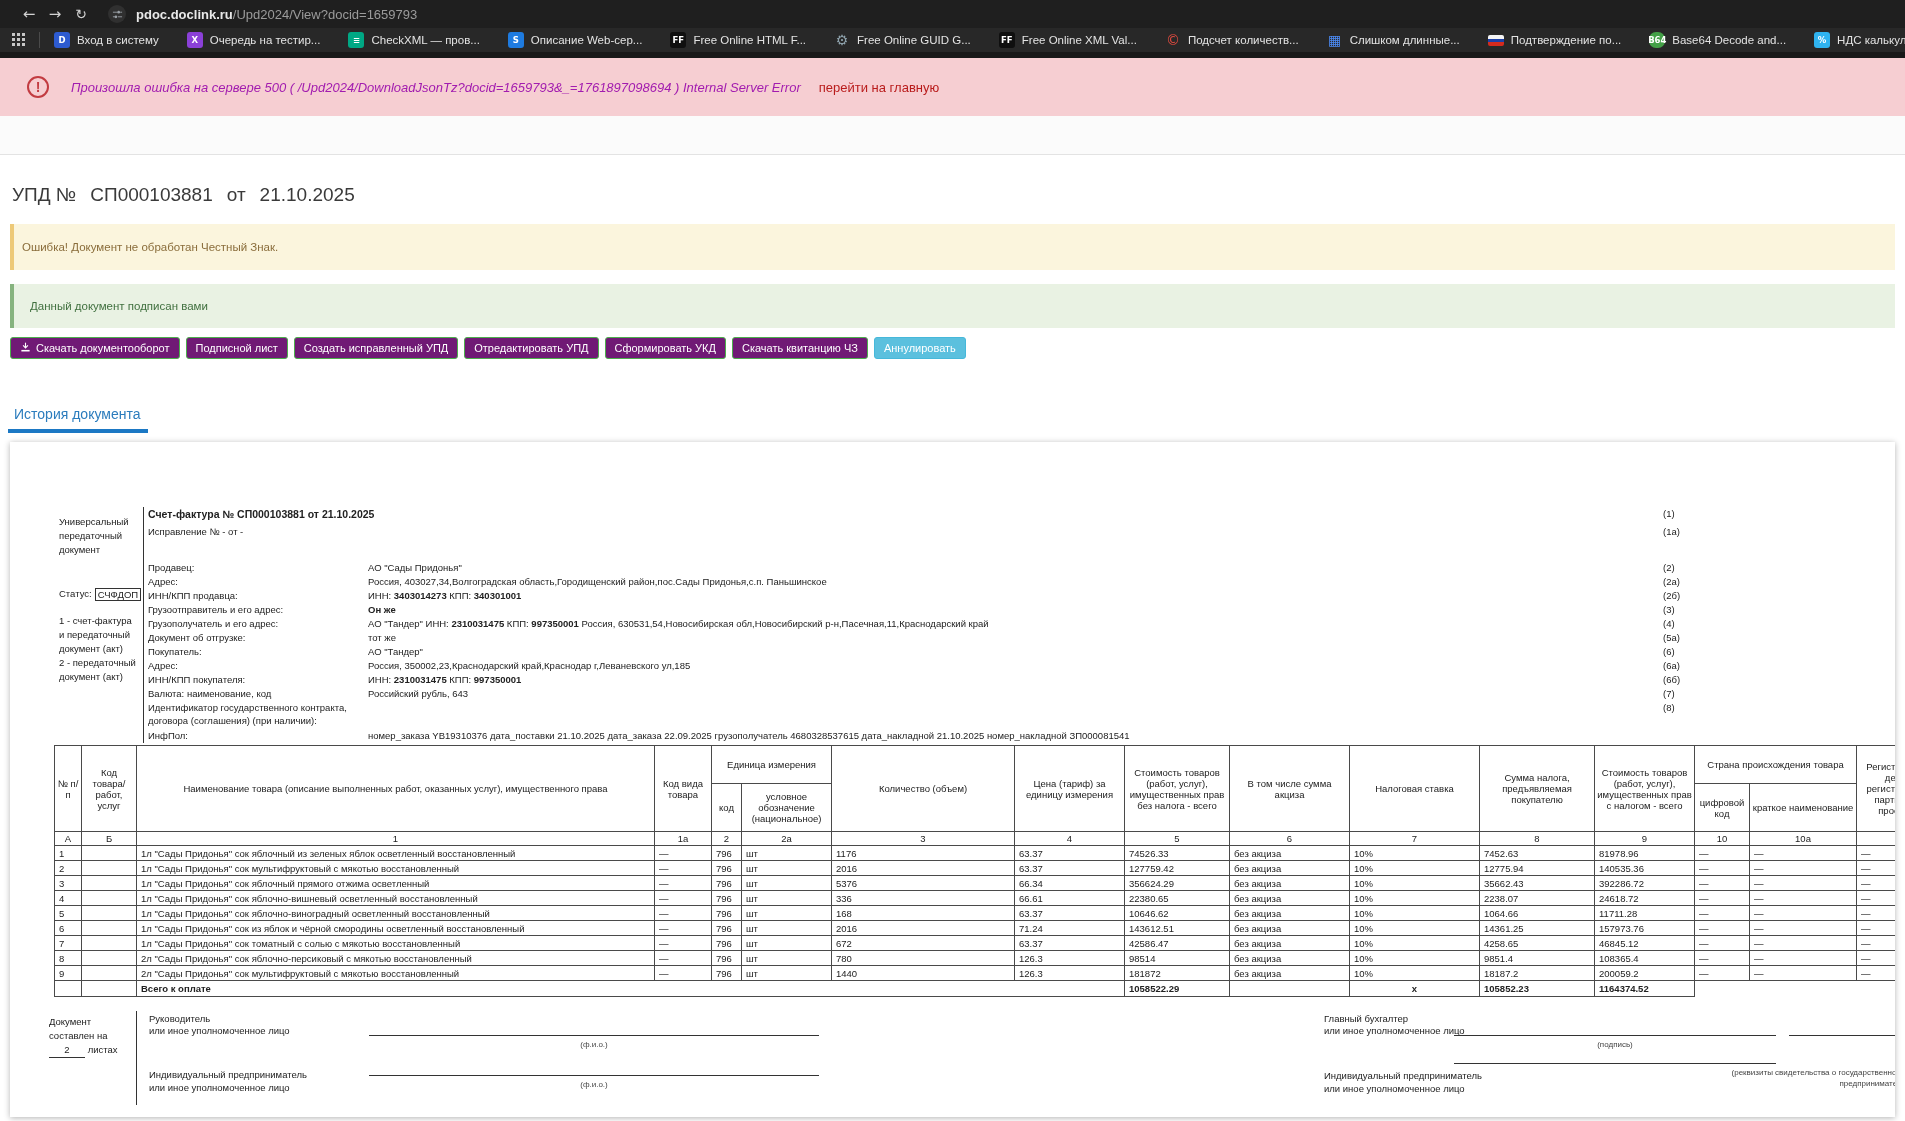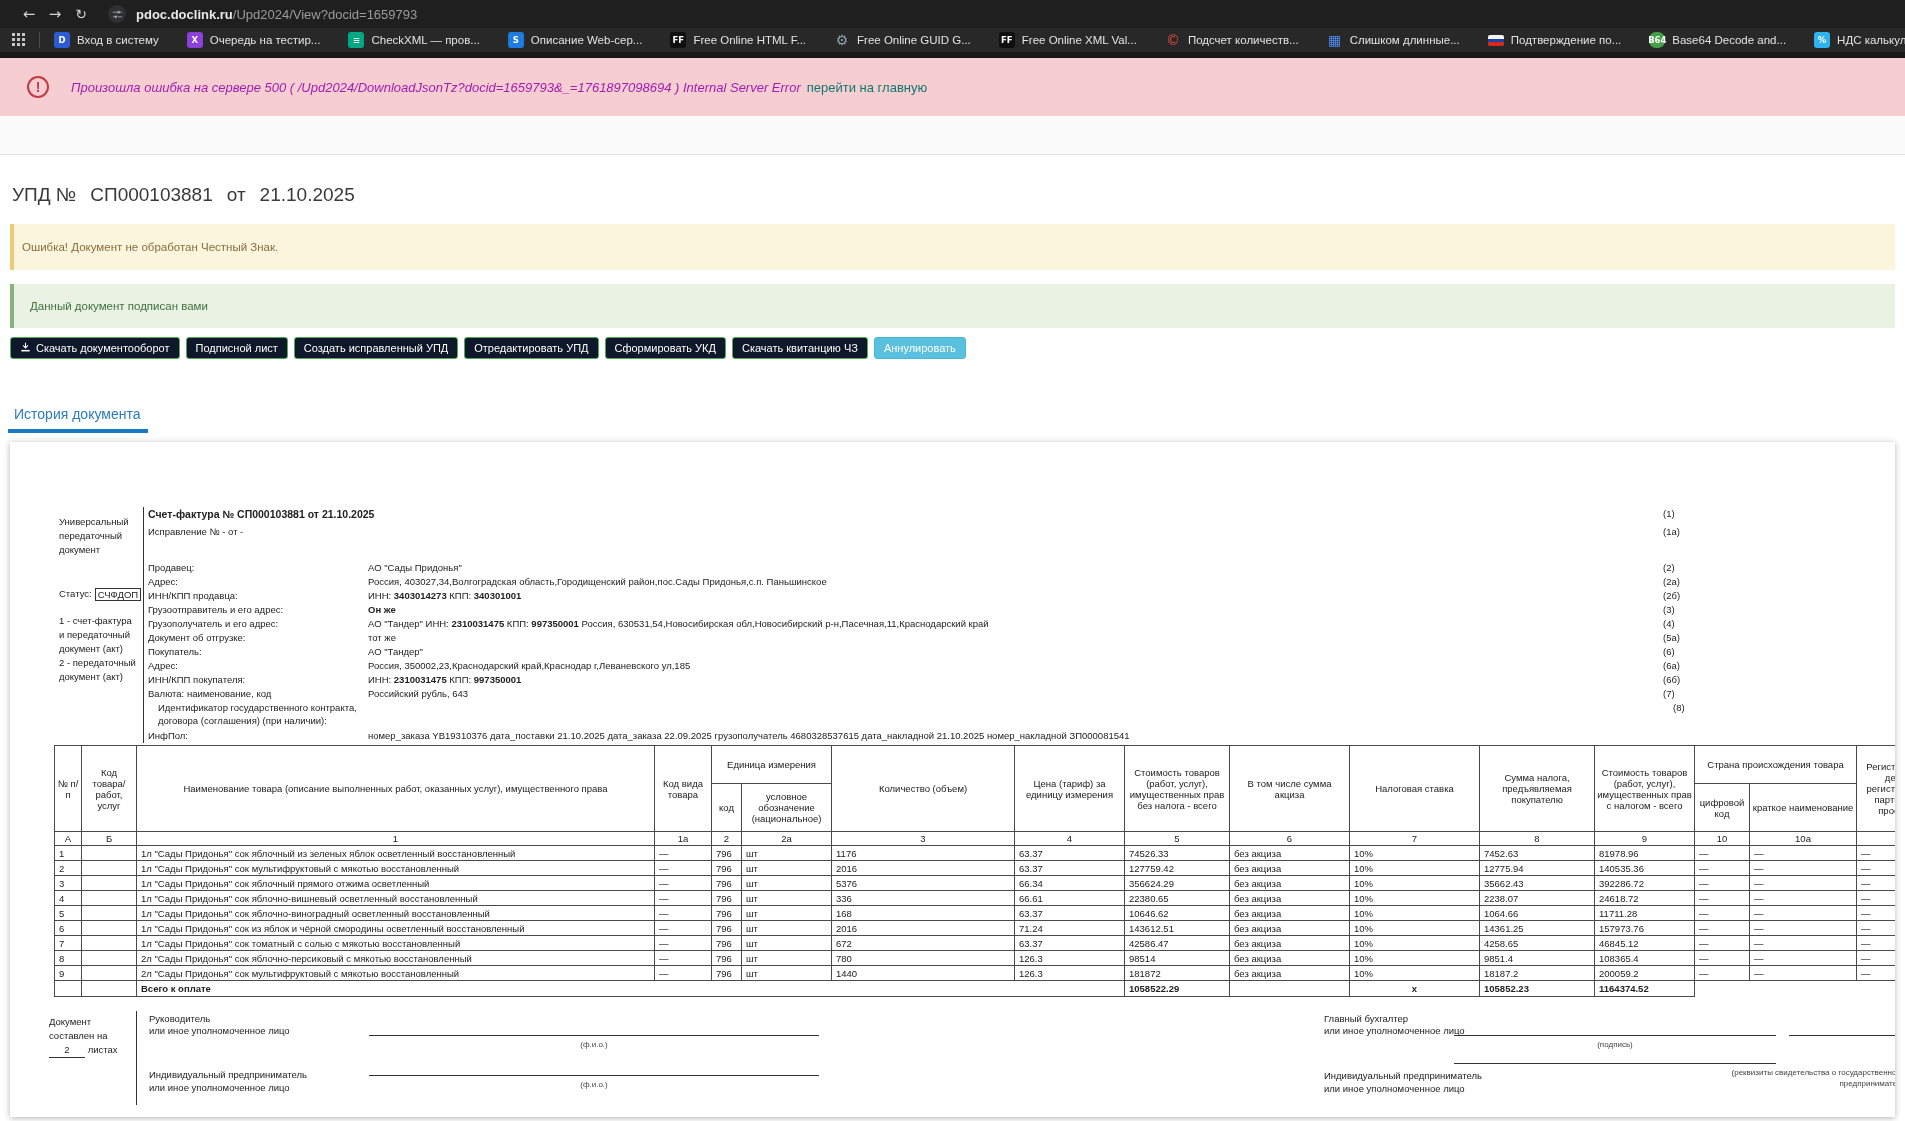--- a/index.html
+++ b/index.html
@@ -30,34 +30,34 @@
     font-family:"DejaVu Sans",sans-serif;}
   .bm-ic.glyph{background:transparent;font-size:14px;font-weight:normal;}
   .bm-ic.flag{width:16px;height:11px;border-radius:2px;
     background:linear-gradient(to bottom,#f5f5f5 0 33%,#1c3fa8 33% 66%,#d52b1e 66% 100%);}
 
   
   .err{height:58px;background:#f6ced2;display:flex;align-items:center;padding-left:27px;font-size:13px;}
   .err-ic{width:22px;height:22px;border:2px solid #c23b41;border-radius:50%;color:#c23b41;
     text-align:center;line-height:19px;font-weight:bold;margin-right:22px;font-size:14px;flex:none;}
   .err-text{color:#a21caf;font-style:italic;}
-  .err-link{color:#0f766e;margin-left:6px;text-decoration:none;cursor:pointer;}
+  .err-link{color:#b91c1c;margin-left:18px;text-decoration:none;cursor:pointer;}
 
   .subbar{height:39px;background:#fbfbfb;border-bottom:1px solid #e3e3e3;}
 
   
   .doc-title{margin:29px 0 0 12px;font-size:19px;color:#3a3a3a;display:flex;gap:14px;align-items:baseline;height:22px;}
   .alert{margin:0 10px;display:flex;align-items:center;padding-left:16px;font-size:11.5px;}
   .alert.warn{margin-top:18px;height:46px;background:#fbf5dd;border-left:4px solid #edc978;color:#8a6d3b;padding-left:8px;}
   .alert.ok{margin-top:14px;height:44px;background:#e9f2e3;border-left:4px solid #86b37f;color:#40703f;}
 
   .toolbar{margin:9px 0 0 10px;display:flex;gap:6px;height:22px;}
   .btn{height:22px;display:inline-flex;align-items:center;gap:5px;padding:0 9px;font-size:11px;
     color:#fff;border-radius:3px;border:1px solid transparent;cursor:pointer;white-space:nowrap;}
-  .btn.green{background:#0f172a;border-color:#4cae4c;}
+  .btn.green{background:#701a75;border-color:#4cae4c;}
   .btn.blue{background:#5bc0de;border-color:#46b8da;}
 
   .tabs{margin-top:41px;padding-left:8px;height:38px;}
   .tab{display:inline-block;color:#2b7cbd;font-size:14px;padding:6px 8px 7px 6px;min-width:120px;
     border-bottom:4px solid #1b78c4;cursor:pointer;}
 
   
   .panel{margin:4px 10px 0 10px;background:#fff;box-shadow:0 1px 6px rgba(0,0,0,.30);
     height:675px;overflow:hidden;position:relative;font-size:9.5px;color:#222;padding-left:24px;}
   .b{font-weight:bold;}
@@ -65,21 +65,21 @@
   .inv-head{display:flex;padding:65px 0 0 25px;line-height:14px;}
   .side{width:85px;padding:8px 6px 0 0;border-right:1px solid #333;flex:none;}
   .side .blk1{margin-bottom:30px;}
   .status-line{display:flex;gap:3px;align-items:center;margin-bottom:13px;}
   .status-box{border:1px solid #333;padding:0 2px;line-height:11px;}
   .side .blk2{margin-bottom:0;}
   .fields{margin-left:4px;flex:1;}
   .f-row{display:flex;height:14px;white-space:nowrap;}
   .f-row.t-row{height:18px;}
   .f-row.gap{height:22px;}
-  .f-row.tall{height:28px;white-space:normal;margin-left:10px;}
+  .f-row.tall{height:28px;white-space:normal;}
   .f-label{width:220px;flex:none;}
   .f-row.tall .f-label{line-height:13px;}
   .f-value{width:1295px;flex:none;overflow:hidden;}
   .f-ref{width:55px;flex:none;}
   .f-title{width:1515px;flex:none;font-weight:bold;font-size:10.5px;}
 
   table.inv{border-collapse:collapse;table-layout:fixed;width:1930px;margin:2px 0 0 20px;}
   table.inv th, table.inv td{border:1px solid #4a4a4a;font-size:9.5px;font-weight:normal;overflow:hidden;}
   table.inv th{text-align:center;vertical-align:middle;line-height:11px;padding:1px 2px;}
   tr.h1 th{height:38px;}

